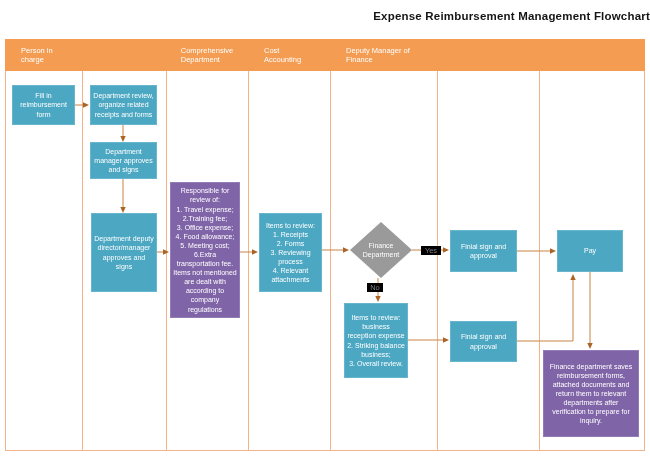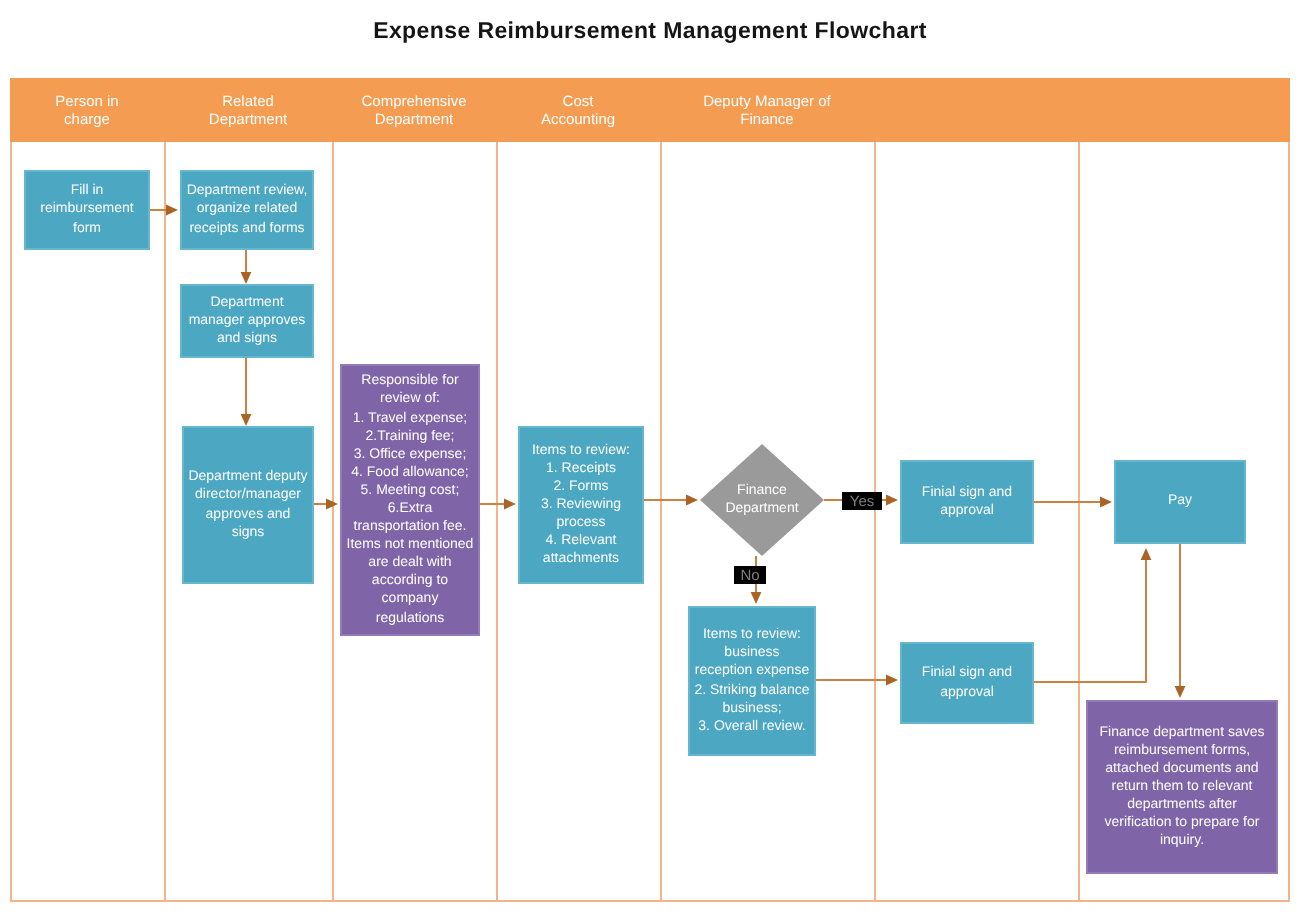--- a/index.html
+++ b/index.html
@@ -1,27 +1,27 @@
 <!DOCTYPE html>
 <html><head>
 <meta charset="utf-8">
 <style>
   html,body { margin:0; padding:0; background:#ffffff; }
   .stage {
     position:relative; width:650px; height:459px; background:#ffffff;
     font-family:"Liberation Sans", sans-serif; overflow:hidden;
   }
   .title {
-    position:absolute; top:10px; left:0; width:650px; text-align:center;
+    position:absolute; top:10px; left:0; width:650px; text-align:right;
     font-size:11.5px; font-weight:bold; color:#151515; letter-spacing:.2px;
   }
   .band { position:absolute; left:5px; top:39px; width:640px; height:32px; background:#f49c52; }
   .lane-h {
     position:absolute; top:39px; height:32px; display:flex; align-items:center;
-    justify-content:center; text-align:center; color:#ffffff; font-size:7.5px;
+    justify-content:center; text-align:left; color:#ffffff; font-size:7.5px;
     line-height:1.2; box-sizing:border-box; padding:0 16px;
   }
   .vline { position:absolute; top:71px; width:1px; height:379px; background:#f2b488; }
   .hline { position:absolute; left:5px; top:450px; width:640px; height:1px; background:#f2b488; }
   .node {
     position:absolute; display:flex; align-items:center; justify-content:center;
     text-align:center; color:#ffffff; font-size:7px; line-height:1.3;
     white-space:pre-line; box-sizing:border-box; padding:2px;
   }
   .process   { background:#4ba7c2; border:1px solid #68b6cd; }
@@ -40,21 +40,20 @@
 </style>
 </head>
 <body>
 
 <div class="stage">
 
   <div class="title">Expense Reimbursement Management Flowchart</div>
 
   <div class="band"></div>
   <div class="lane-h" style="left:5px;   width:77px;">Person in charge</div>
-  <div class="lane-h" style="left:82px;  width:84px;">Related Department</div>
   <div class="lane-h" style="left:166px; width:82px;">Comprehensive Department</div>
   <div class="lane-h" style="left:248px; width:82px;">Cost Accounting</div>
   <div class="lane-h" style="left:330px; width:107px;">Deputy Manager of Finance</div>
 
   <div class="vline" style="left:5px;"></div>
   <div class="vline" style="left:82px;"></div>
   <div class="vline" style="left:166px;"></div>
   <div class="vline" style="left:248px;"></div>
   <div class="vline" style="left:330px;"></div>
   <div class="vline" style="left:437px;"></div>

